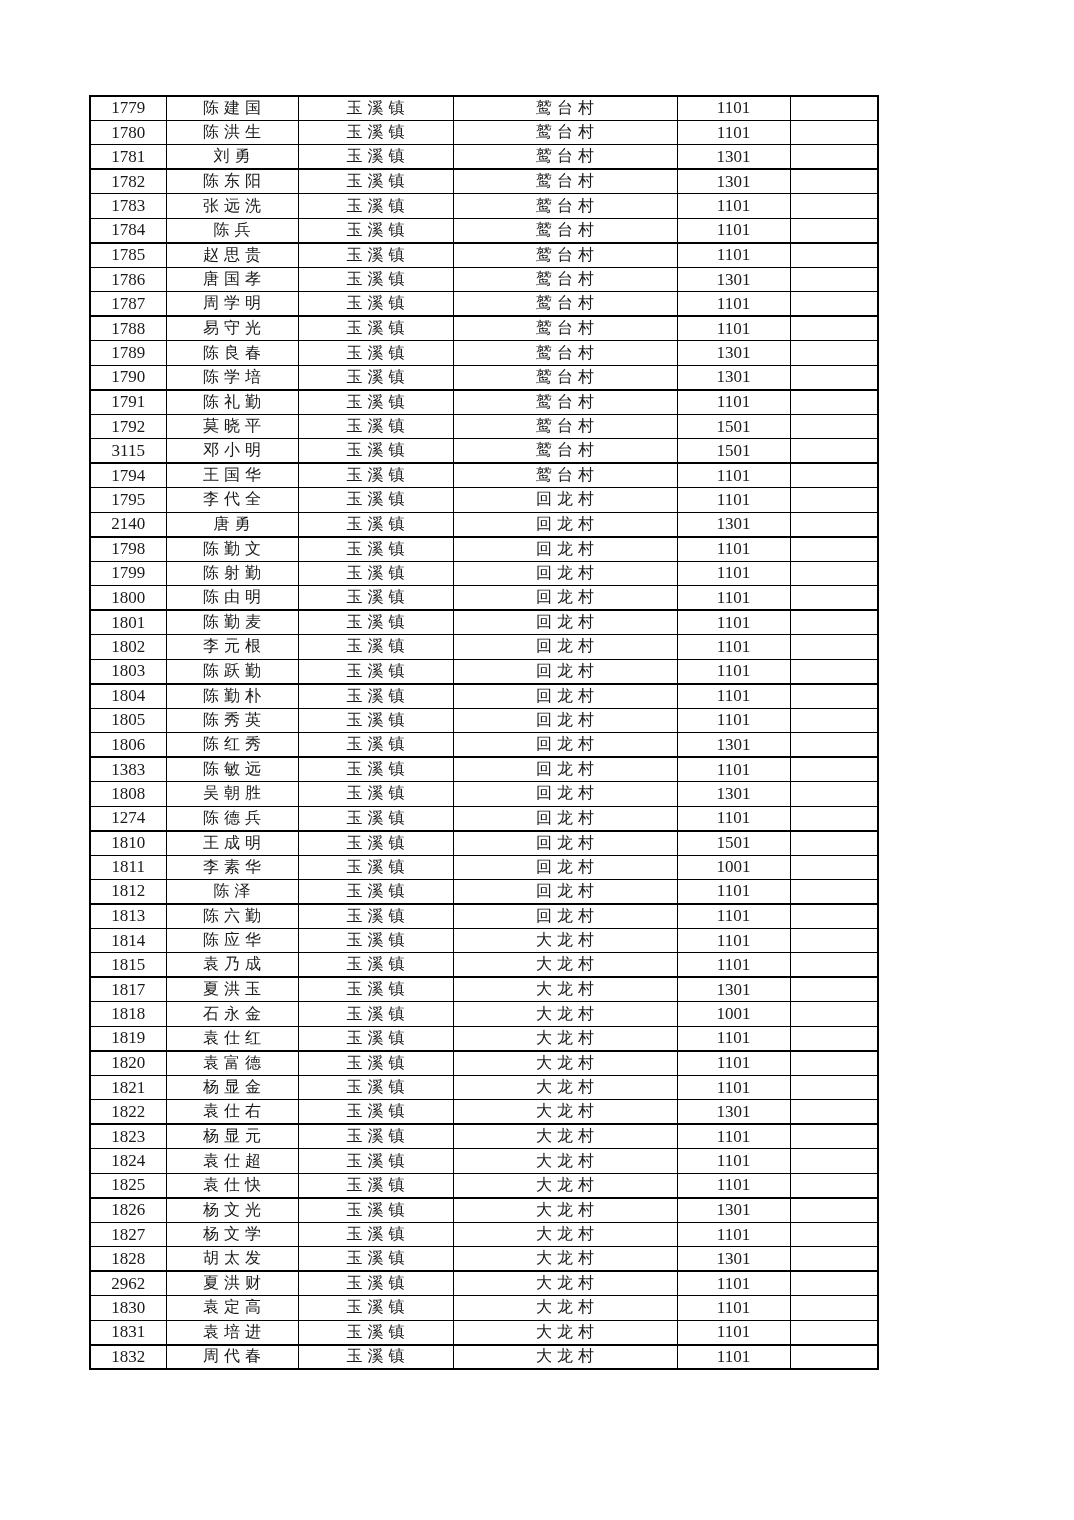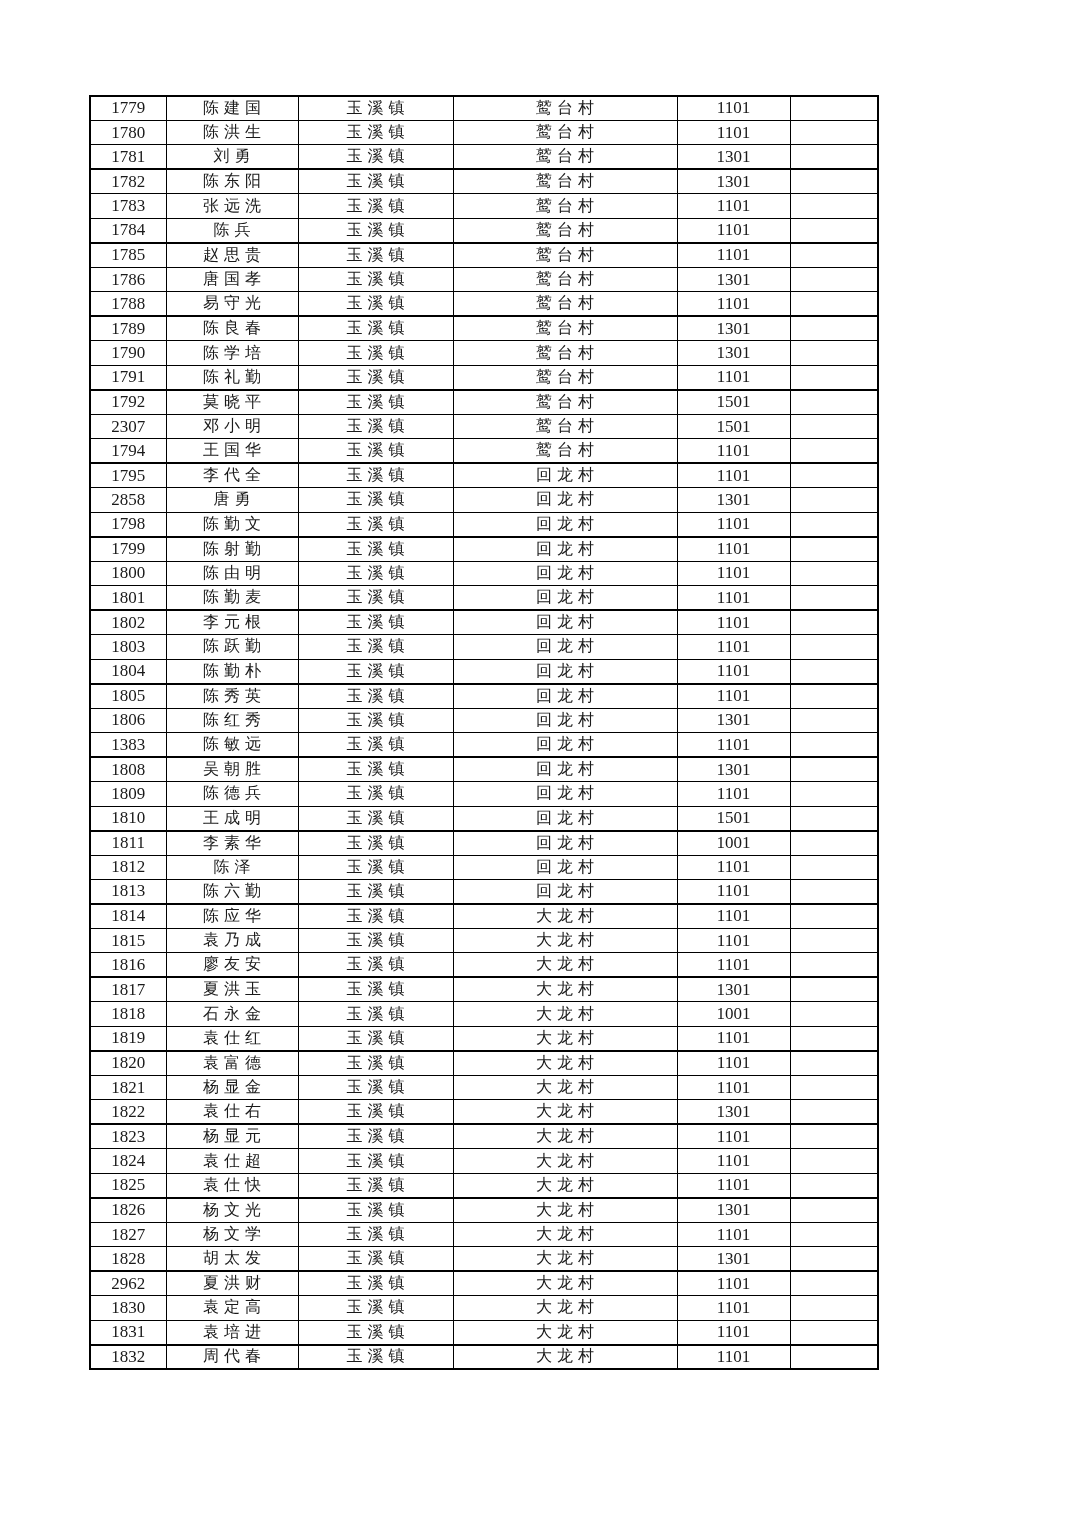--- a/index.html
+++ b/index.html
@@ -130,20 +130,28 @@
         </tr>
         <tr>
           <td class="c-seq">1786</td>
           <td class="c-name"><span class="zh">唐国孝</span></td>
           <td class="c-town"><span class="zh">玉溪镇</span></td>
           <td class="c-village"><span class="zh">鹫台村</span></td>
           <td class="c-code">1301</td>
           <td class="c-note"></td>
         </tr>
         <tr>
+          <td class="c-seq">1787</td>
+          <td class="c-name"><span class="zh">周学明</span></td>
+          <td class="c-town"><span class="zh">玉溪镇</span></td>
+          <td class="c-village"><span class="zh">鹫台村</span></td>
+          <td class="c-code">1101</td>
+          <td class="c-note"></td>
+        </tr>
+        <tr>
           <td class="c-seq">1788</td>
           <td class="c-name"><span class="zh">易守光</span></td>
           <td class="c-town"><span class="zh">玉溪镇</span></td>
           <td class="c-village"><span class="zh">鹫台村</span></td>
           <td class="c-code">1101</td>
           <td class="c-note"></td>
         </tr>
         <tr>
           <td class="c-seq">1789</td>
           <td class="c-name"><span class="zh">陈良春</span></td>
@@ -170,21 +178,21 @@
         </tr>
         <tr>
           <td class="c-seq">1792</td>
           <td class="c-name"><span class="zh">莫晓平</span></td>
           <td class="c-town"><span class="zh">玉溪镇</span></td>
           <td class="c-village"><span class="zh">鹫台村</span></td>
           <td class="c-code">1501</td>
           <td class="c-note"></td>
         </tr>
         <tr>
-          <td class="c-seq">2307</td>
+          <td class="c-seq">3115</td>
           <td class="c-name"><span class="zh">邓小明</span></td>
           <td class="c-town"><span class="zh">玉溪镇</span></td>
           <td class="c-village"><span class="zh">鹫台村</span></td>
           <td class="c-code">1501</td>
           <td class="c-note"></td>
         </tr>
         <tr>
           <td class="c-seq">1794</td>
           <td class="c-name"><span class="zh">王国华</span></td>
           <td class="c-town"><span class="zh">玉溪镇</span></td>
@@ -194,21 +202,21 @@
         </tr>
         <tr>
           <td class="c-seq">1795</td>
           <td class="c-name"><span class="zh">李代全</span></td>
           <td class="c-town"><span class="zh">玉溪镇</span></td>
           <td class="c-village"><span class="zh">回龙村</span></td>
           <td class="c-code">1101</td>
           <td class="c-note"></td>
         </tr>
         <tr>
-          <td class="c-seq">2858</td>
+          <td class="c-seq">2140</td>
           <td class="c-name"><span class="zh">唐勇</span></td>
           <td class="c-town"><span class="zh">玉溪镇</span></td>
           <td class="c-village"><span class="zh">回龙村</span></td>
           <td class="c-code">1301</td>
           <td class="c-note"></td>
         </tr>
         <tr>
           <td class="c-seq">1798</td>
           <td class="c-name"><span class="zh">陈勤文</span></td>
           <td class="c-town"><span class="zh">玉溪镇</span></td>
@@ -290,21 +298,21 @@
         </tr>
         <tr>
           <td class="c-seq">1808</td>
           <td class="c-name"><span class="zh">吴朝胜</span></td>
           <td class="c-town"><span class="zh">玉溪镇</span></td>
           <td class="c-village"><span class="zh">回龙村</span></td>
           <td class="c-code">1301</td>
           <td class="c-note"></td>
         </tr>
         <tr>
-          <td class="c-seq">1809</td>
+          <td class="c-seq">1274</td>
           <td class="c-name"><span class="zh">陈德兵</span></td>
           <td class="c-town"><span class="zh">玉溪镇</span></td>
           <td class="c-village"><span class="zh">回龙村</span></td>
           <td class="c-code">1101</td>
           <td class="c-note"></td>
         </tr>
         <tr>
           <td class="c-seq">1810</td>
           <td class="c-name"><span class="zh">王成明</span></td>
           <td class="c-town"><span class="zh">玉溪镇</span></td>
@@ -340,28 +348,20 @@
           <td class="c-seq">1814</td>
           <td class="c-name"><span class="zh">陈应华</span></td>
           <td class="c-town"><span class="zh">玉溪镇</span></td>
           <td class="c-village"><span class="zh">大龙村</span></td>
           <td class="c-code">1101</td>
           <td class="c-note"></td>
         </tr>
         <tr>
           <td class="c-seq">1815</td>
           <td class="c-name"><span class="zh">袁乃成</span></td>
-          <td class="c-town"><span class="zh">玉溪镇</span></td>
-          <td class="c-village"><span class="zh">大龙村</span></td>
-          <td class="c-code">1101</td>
-          <td class="c-note"></td>
-        </tr>
-        <tr>
-          <td class="c-seq">1816</td>
-          <td class="c-name"><span class="zh">廖友安</span></td>
           <td class="c-town"><span class="zh">玉溪镇</span></td>
           <td class="c-village"><span class="zh">大龙村</span></td>
           <td class="c-code">1101</td>
           <td class="c-note"></td>
         </tr>
         <tr>
           <td class="c-seq">1817</td>
           <td class="c-name"><span class="zh">夏洪玉</span></td>
           <td class="c-town"><span class="zh">玉溪镇</span></td>
           <td class="c-village"><span class="zh">大龙村</span></td>

